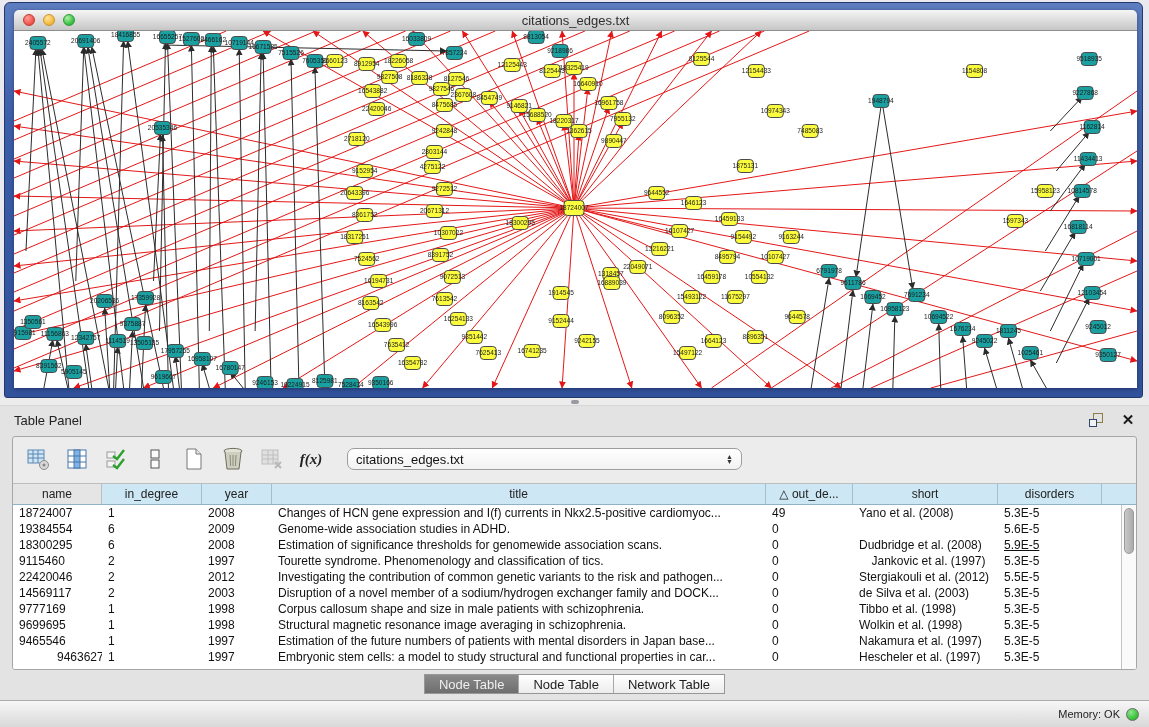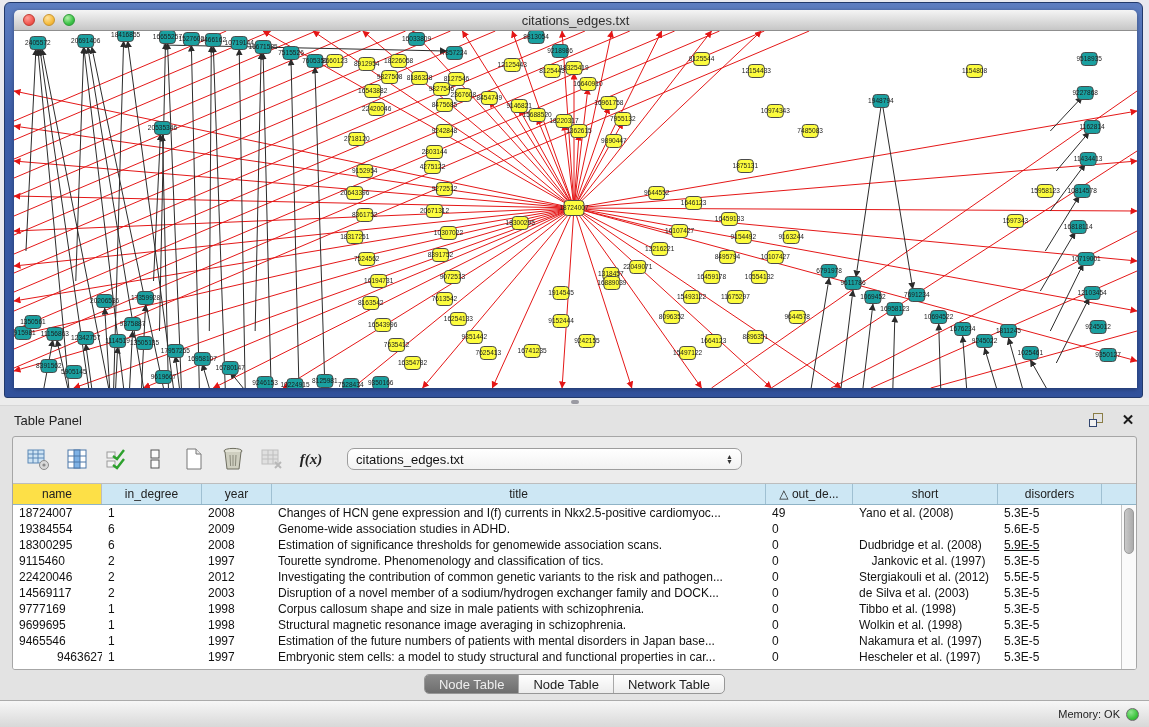--- a/index.html
+++ b/index.html
@@ -46,33 +46,33 @@
     border:1px solid #9d9d9d; border-radius:7px; display:flex; align-items:center; padding:0 8px; }
   .combo-value { flex:1; font-size:13px; color:#111; }
   .combo-arrows { display:flex; flex-direction:column; align-items:center; line-height:5px; }
   .combo-arrows span { font-size:7px; color:#333; }
 
   
   .tbl { position:absolute; left:0; right:0; top:46px; bottom:0; background:#ffffff; border-top:1px solid #bdbdbd; }
   .thead { display:flex; height:21px; border-bottom:1px solid #8fb3c6; }
   .th { font-size:12px; color:#222; text-align:center; line-height:21px; background:#cde7f4;
     border-right:1px solid #9fc0d2; overflow:hidden; white-space:nowrap; flex:0 0 auto; }
-  .th.gray { background:#fde047; border-right:1px solid #bdbdbd; }
+  .th.gray { background:#e5e5e5; border-right:1px solid #bdbdbd; }
   .th.filler { flex:1 1 auto; border-right:none; }
   .tbody { position:absolute; left:0; right:15px; top:21px; bottom:0; overflow:hidden; }
   .tr { display:flex; height:16px; }
   .td { font-size:12px; color:#111; line-height:16px; padding-left:6px; overflow:hidden;
     white-space:nowrap; flex:0 0 auto; }
   .vscroll { position:absolute; right:0; top:21px; bottom:0; width:15px; background:#fafafa; border-left:1px solid #c4c4c4; }
   .vthumb { position:absolute; left:2px; top:3px; width:10px; height:46px; border-radius:6px;
     background:linear-gradient(90deg,#c9c9c9,#ababab); border:1px solid #9a9a9a; }
 
   
   .tabs-row { position:absolute; left:0; right:0; top:268px; display:flex; justify-content:center; }
-  .seg { display:inline-flex; border:1px solid #979797; border-radius:5px; overflow:hidden; height:20px;
+  .seg { display:inline-flex; border:1px solid #979797; border-radius:0; overflow:hidden; height:20px;
     background:linear-gradient(180deg,#ffffff,#ececec); }
   .seg-btn { font-size:13px; color:#1d1d1d; padding:0 14px; line-height:19px; border-right:1px solid #a8a8a8; }
   .seg-btn:last-child { border-right:none; }
   .seg-btn.selected { background:linear-gradient(180deg,#8a8a8a,#6e6e6e); color:#efefef; }
 
   
   .status-bar { position:absolute; left:0; top:700px; width:1149px; height:27px;
     background:linear-gradient(180deg,#f7f7f7,#d8d8d8); border-top:1px solid #ababab;
     display:flex; align-items:center; justify-content:flex-end; padding-right:10px; gap:6px; }
   .mem-label { font-size:11px; color:#222; }

